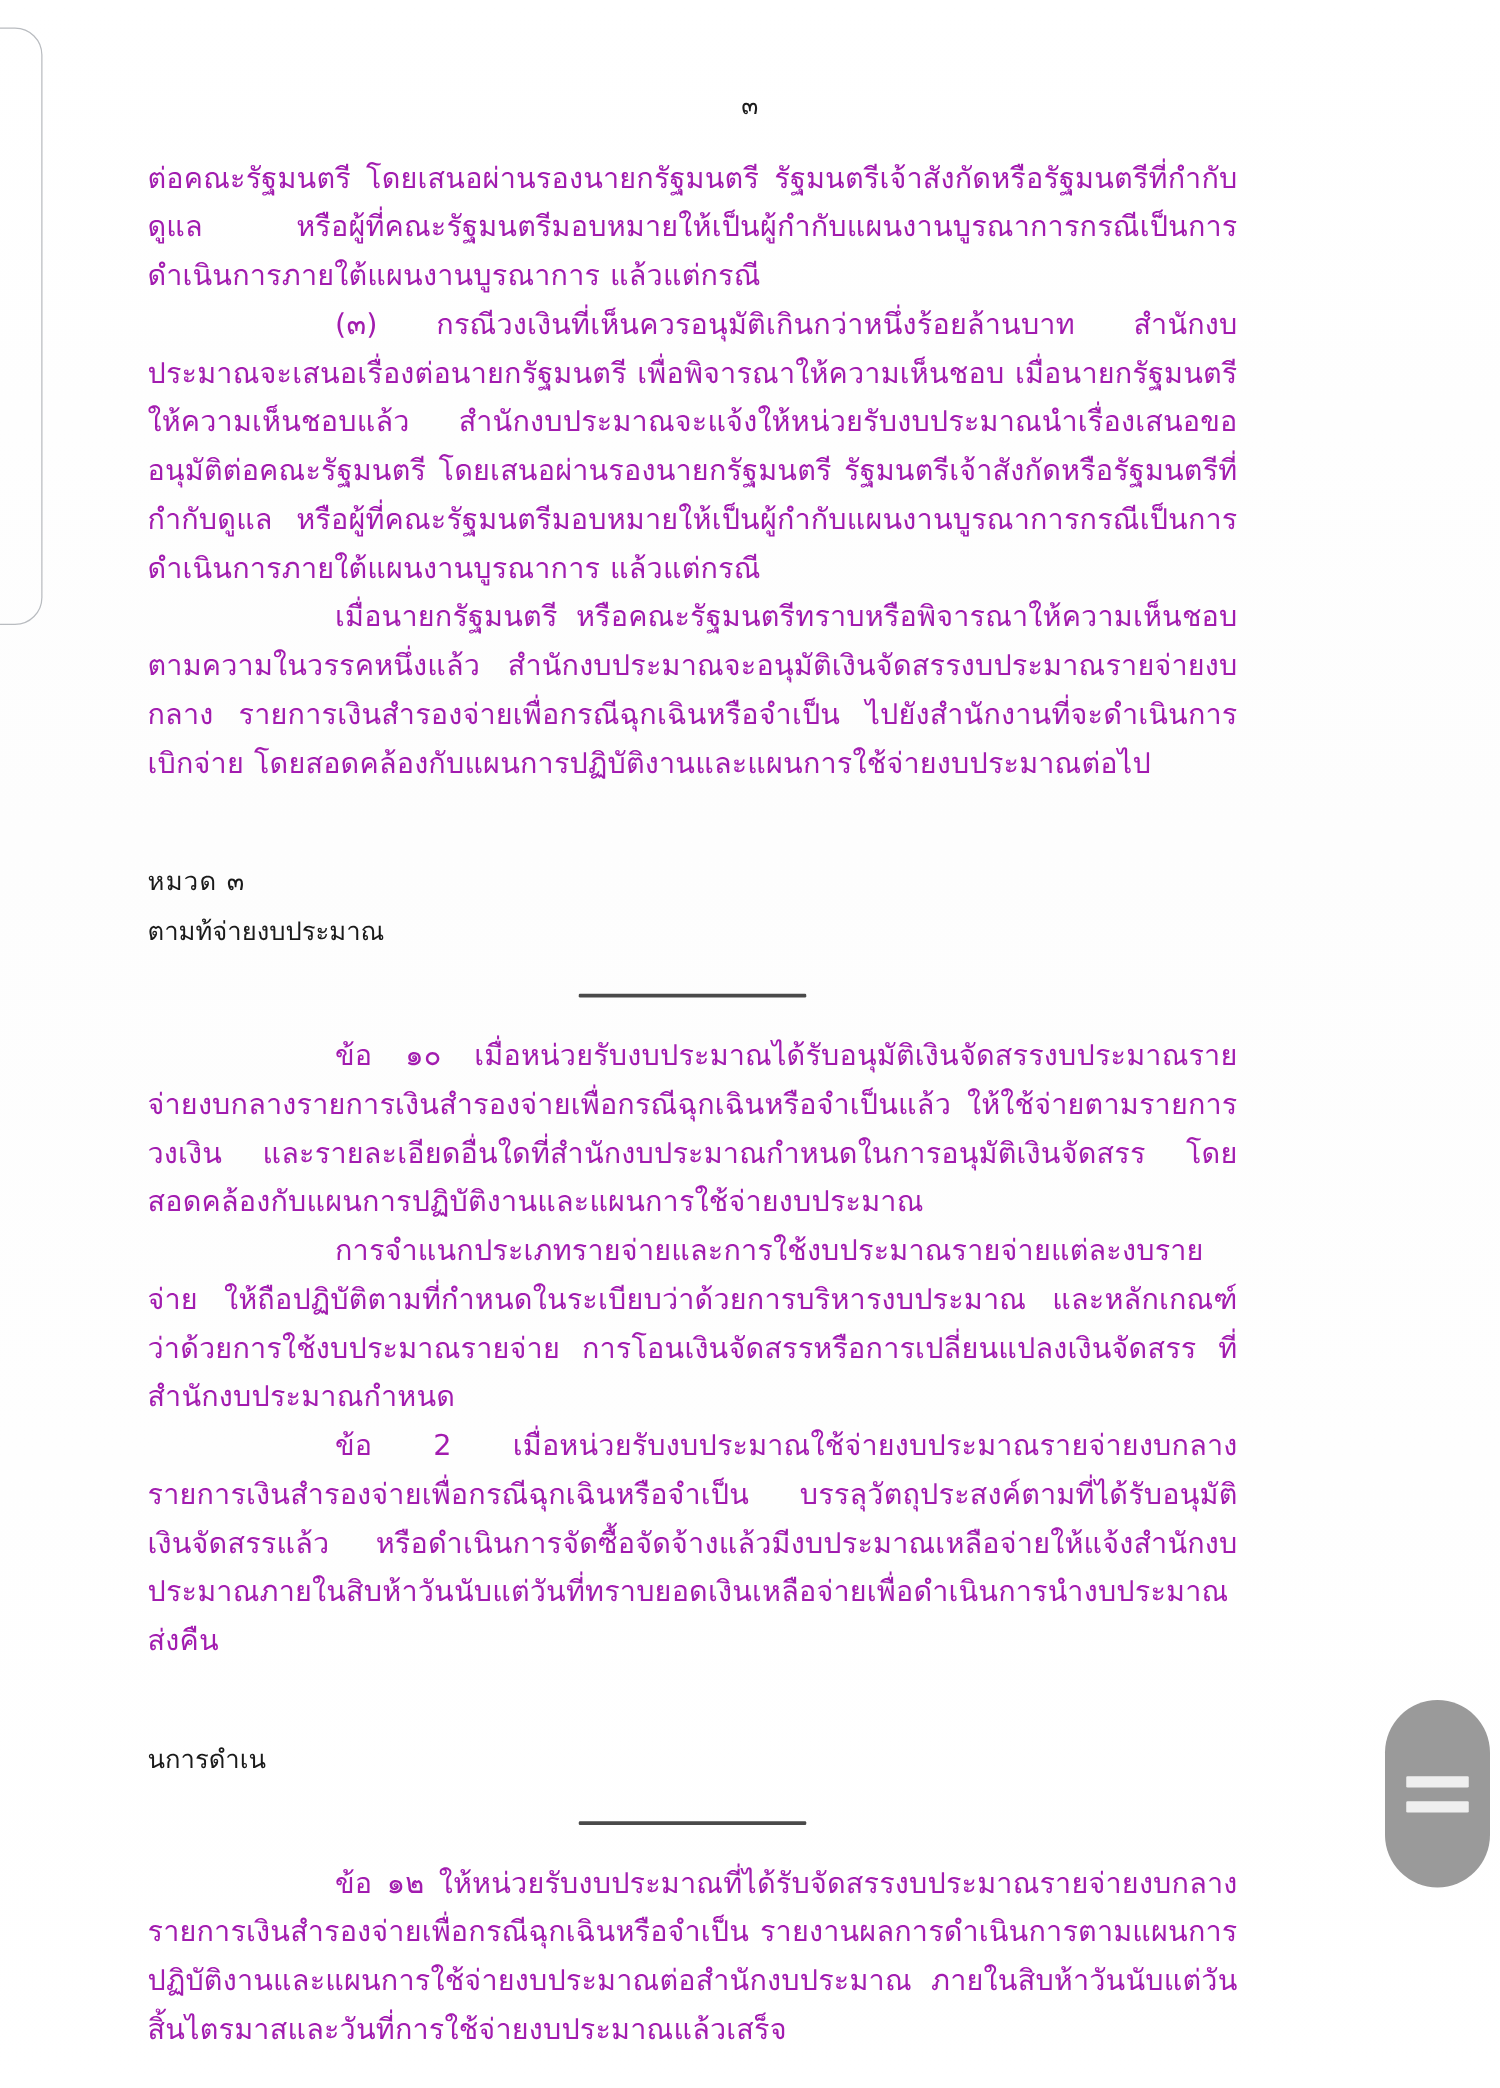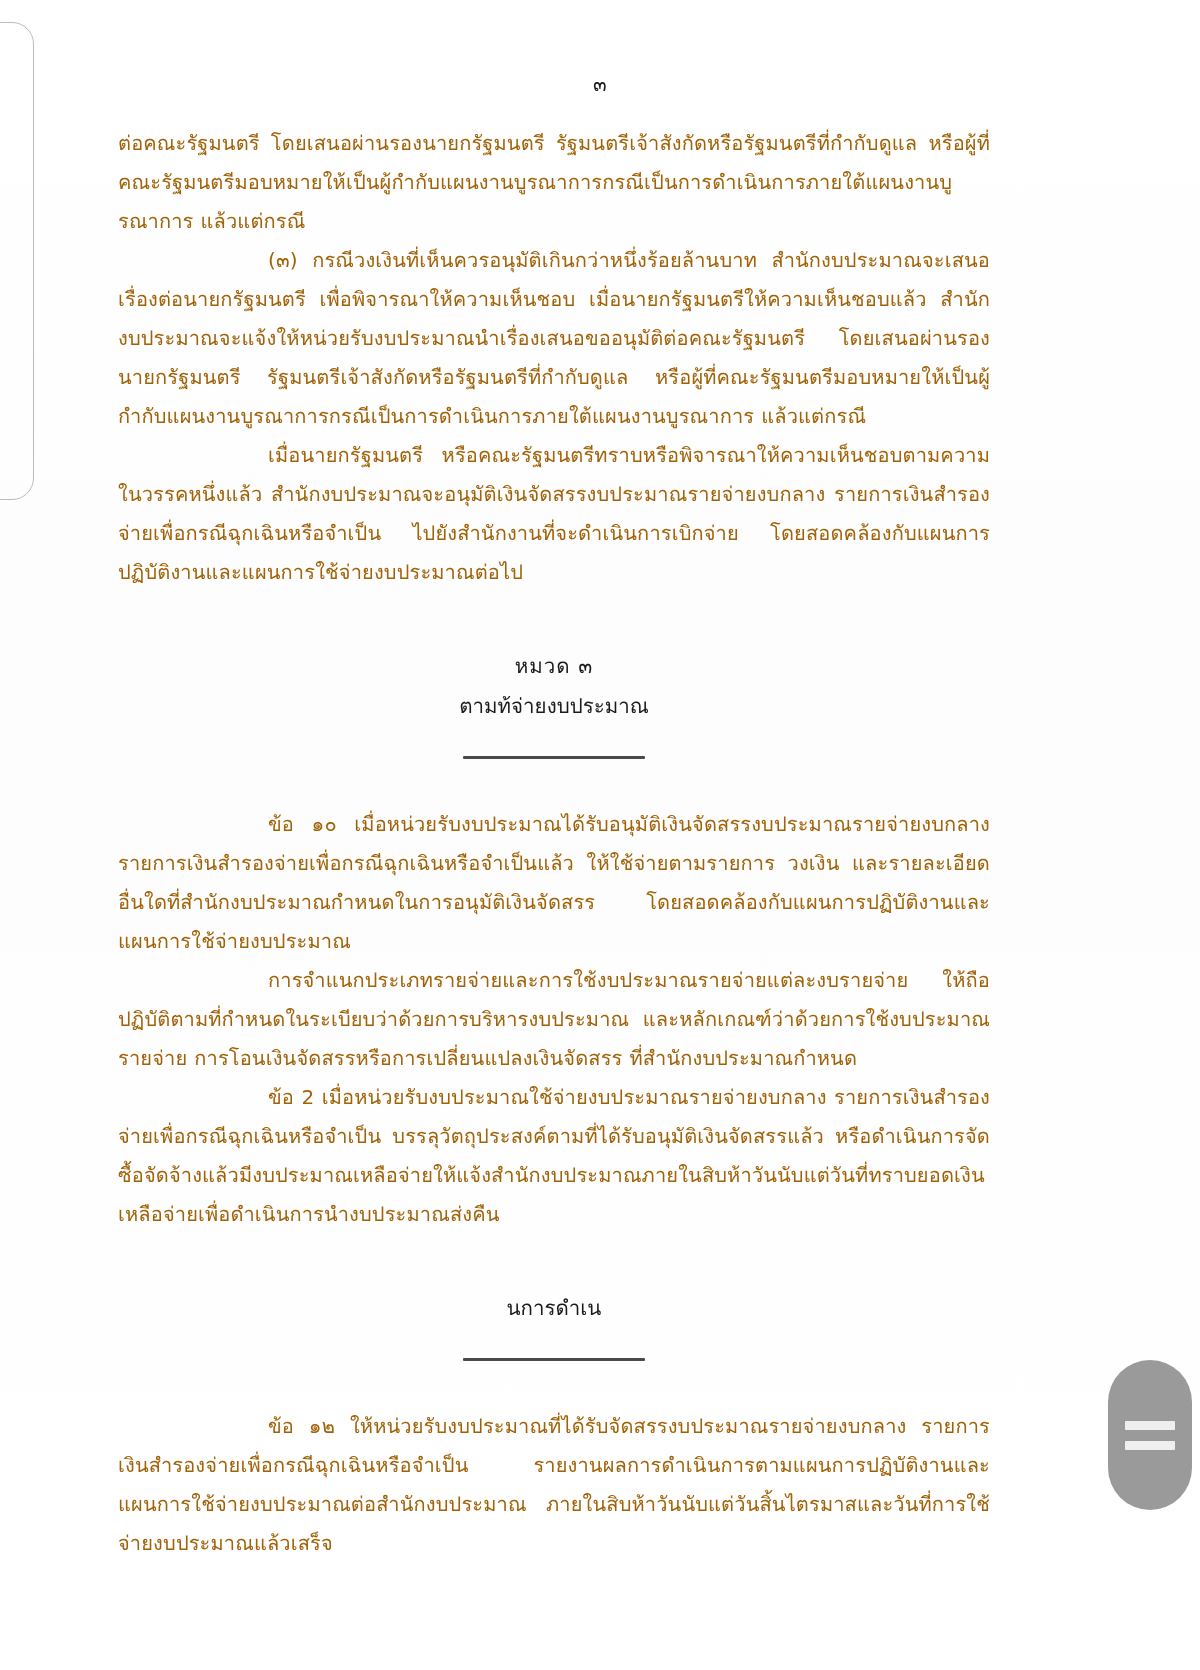--- a/index.html
+++ b/index.html
@@ -82,56 +82,55 @@
 
   .body-col {
     position: absolute;
     left: 118px;
     top: 124px;
     width: 872px;
   }
 
   p.para {
     margin: 0 0 0 0;
-    font-size: 20px;
+    font-size: 23px;
     line-height: 39px;
-    color: #a16207;
+    color: #a21caf;
     text-align: justify;
     text-justify: inter-word;
     word-spacing: 0.5px;
     letter-spacing: 0.15px;
   }
   p.para.indent {
     text-indent: 150px;
   }
 
   .section-head {
     margin-top: 54px;
-    text-align: center;
   }
   .section-head .chapter-label {
     font-size: 20.5px;
     color: #1a1a1a;
     line-height: 40px;
     letter-spacing: 1px;
   }
   .section-head .chapter-title {
     font-size: 20.5px;
     color: #1a1a1a;
     line-height: 40px;
   }
   .rule {
     width: 182px;
     height: 3px;
     background: #4a4a4a;
     margin: 30px auto 0 auto;
     border-radius: 1px;
   }
   .after-rule {
-    margin-top: 46px;
+    margin-top: 28px;
   }
 </style>
 </head>
 <body>
 
 <div class="scan-page"></div>
 
 <div class="doc">
 
   <div class="page-number">๓</div>

